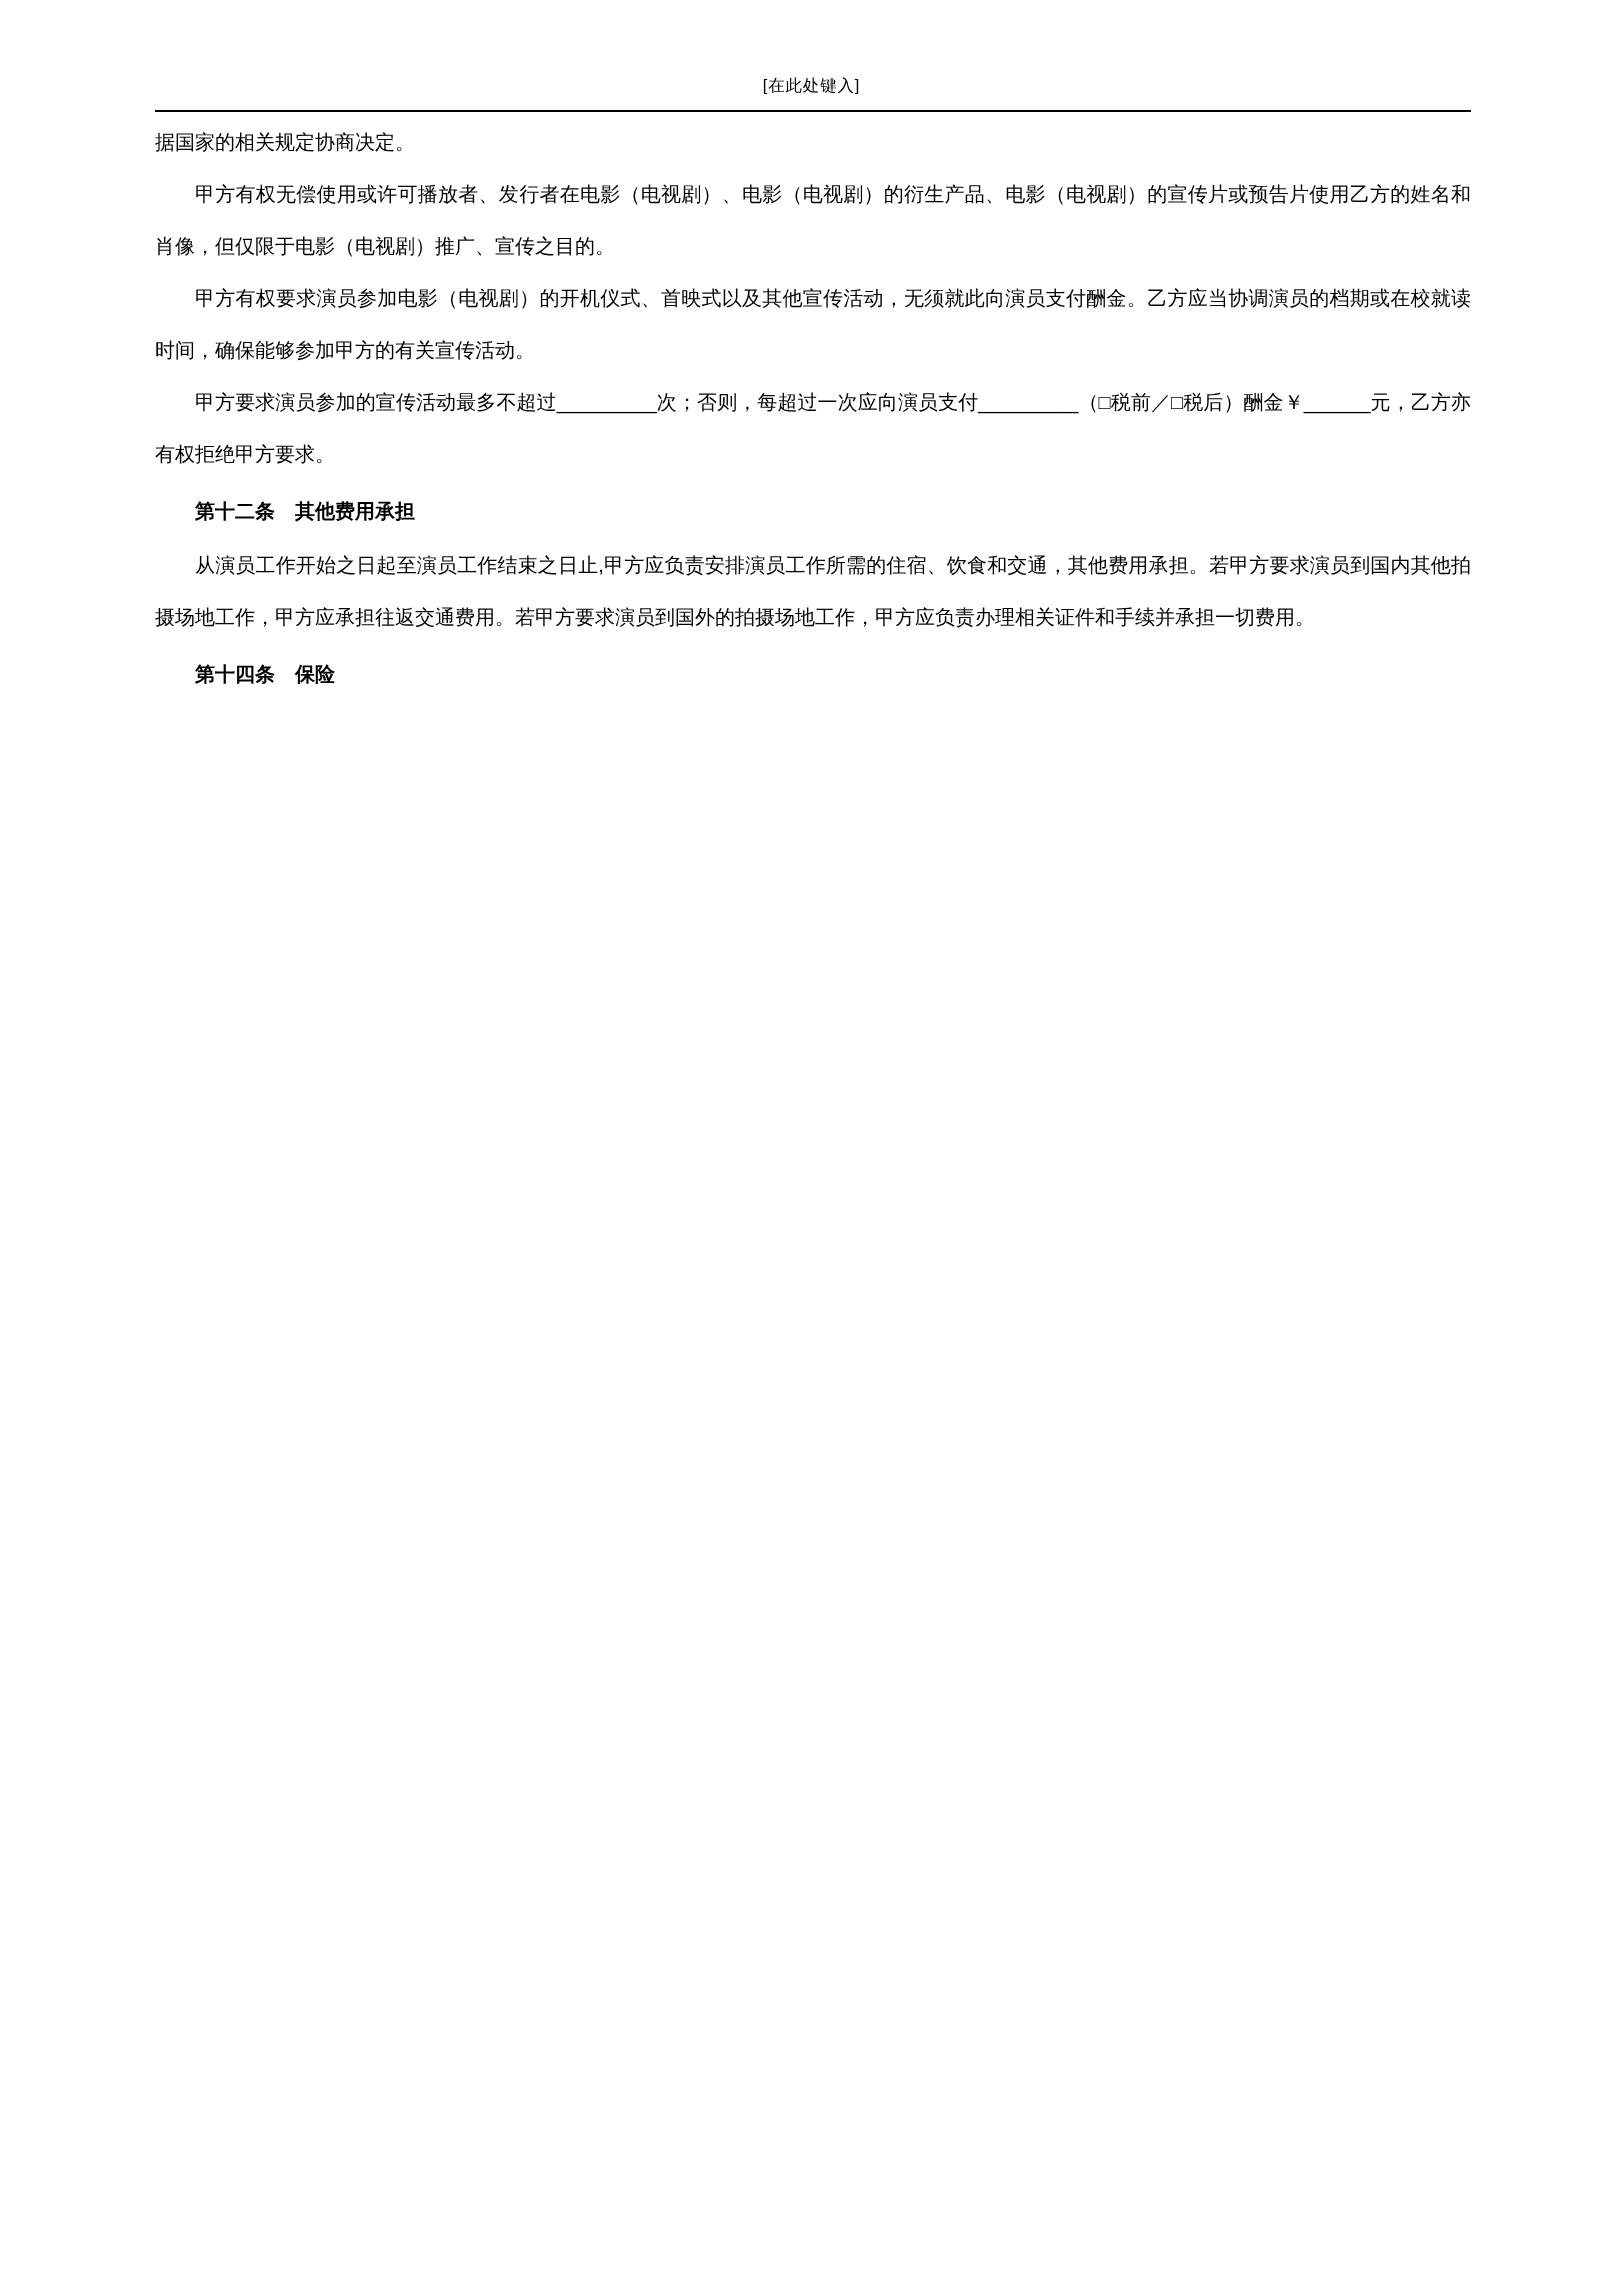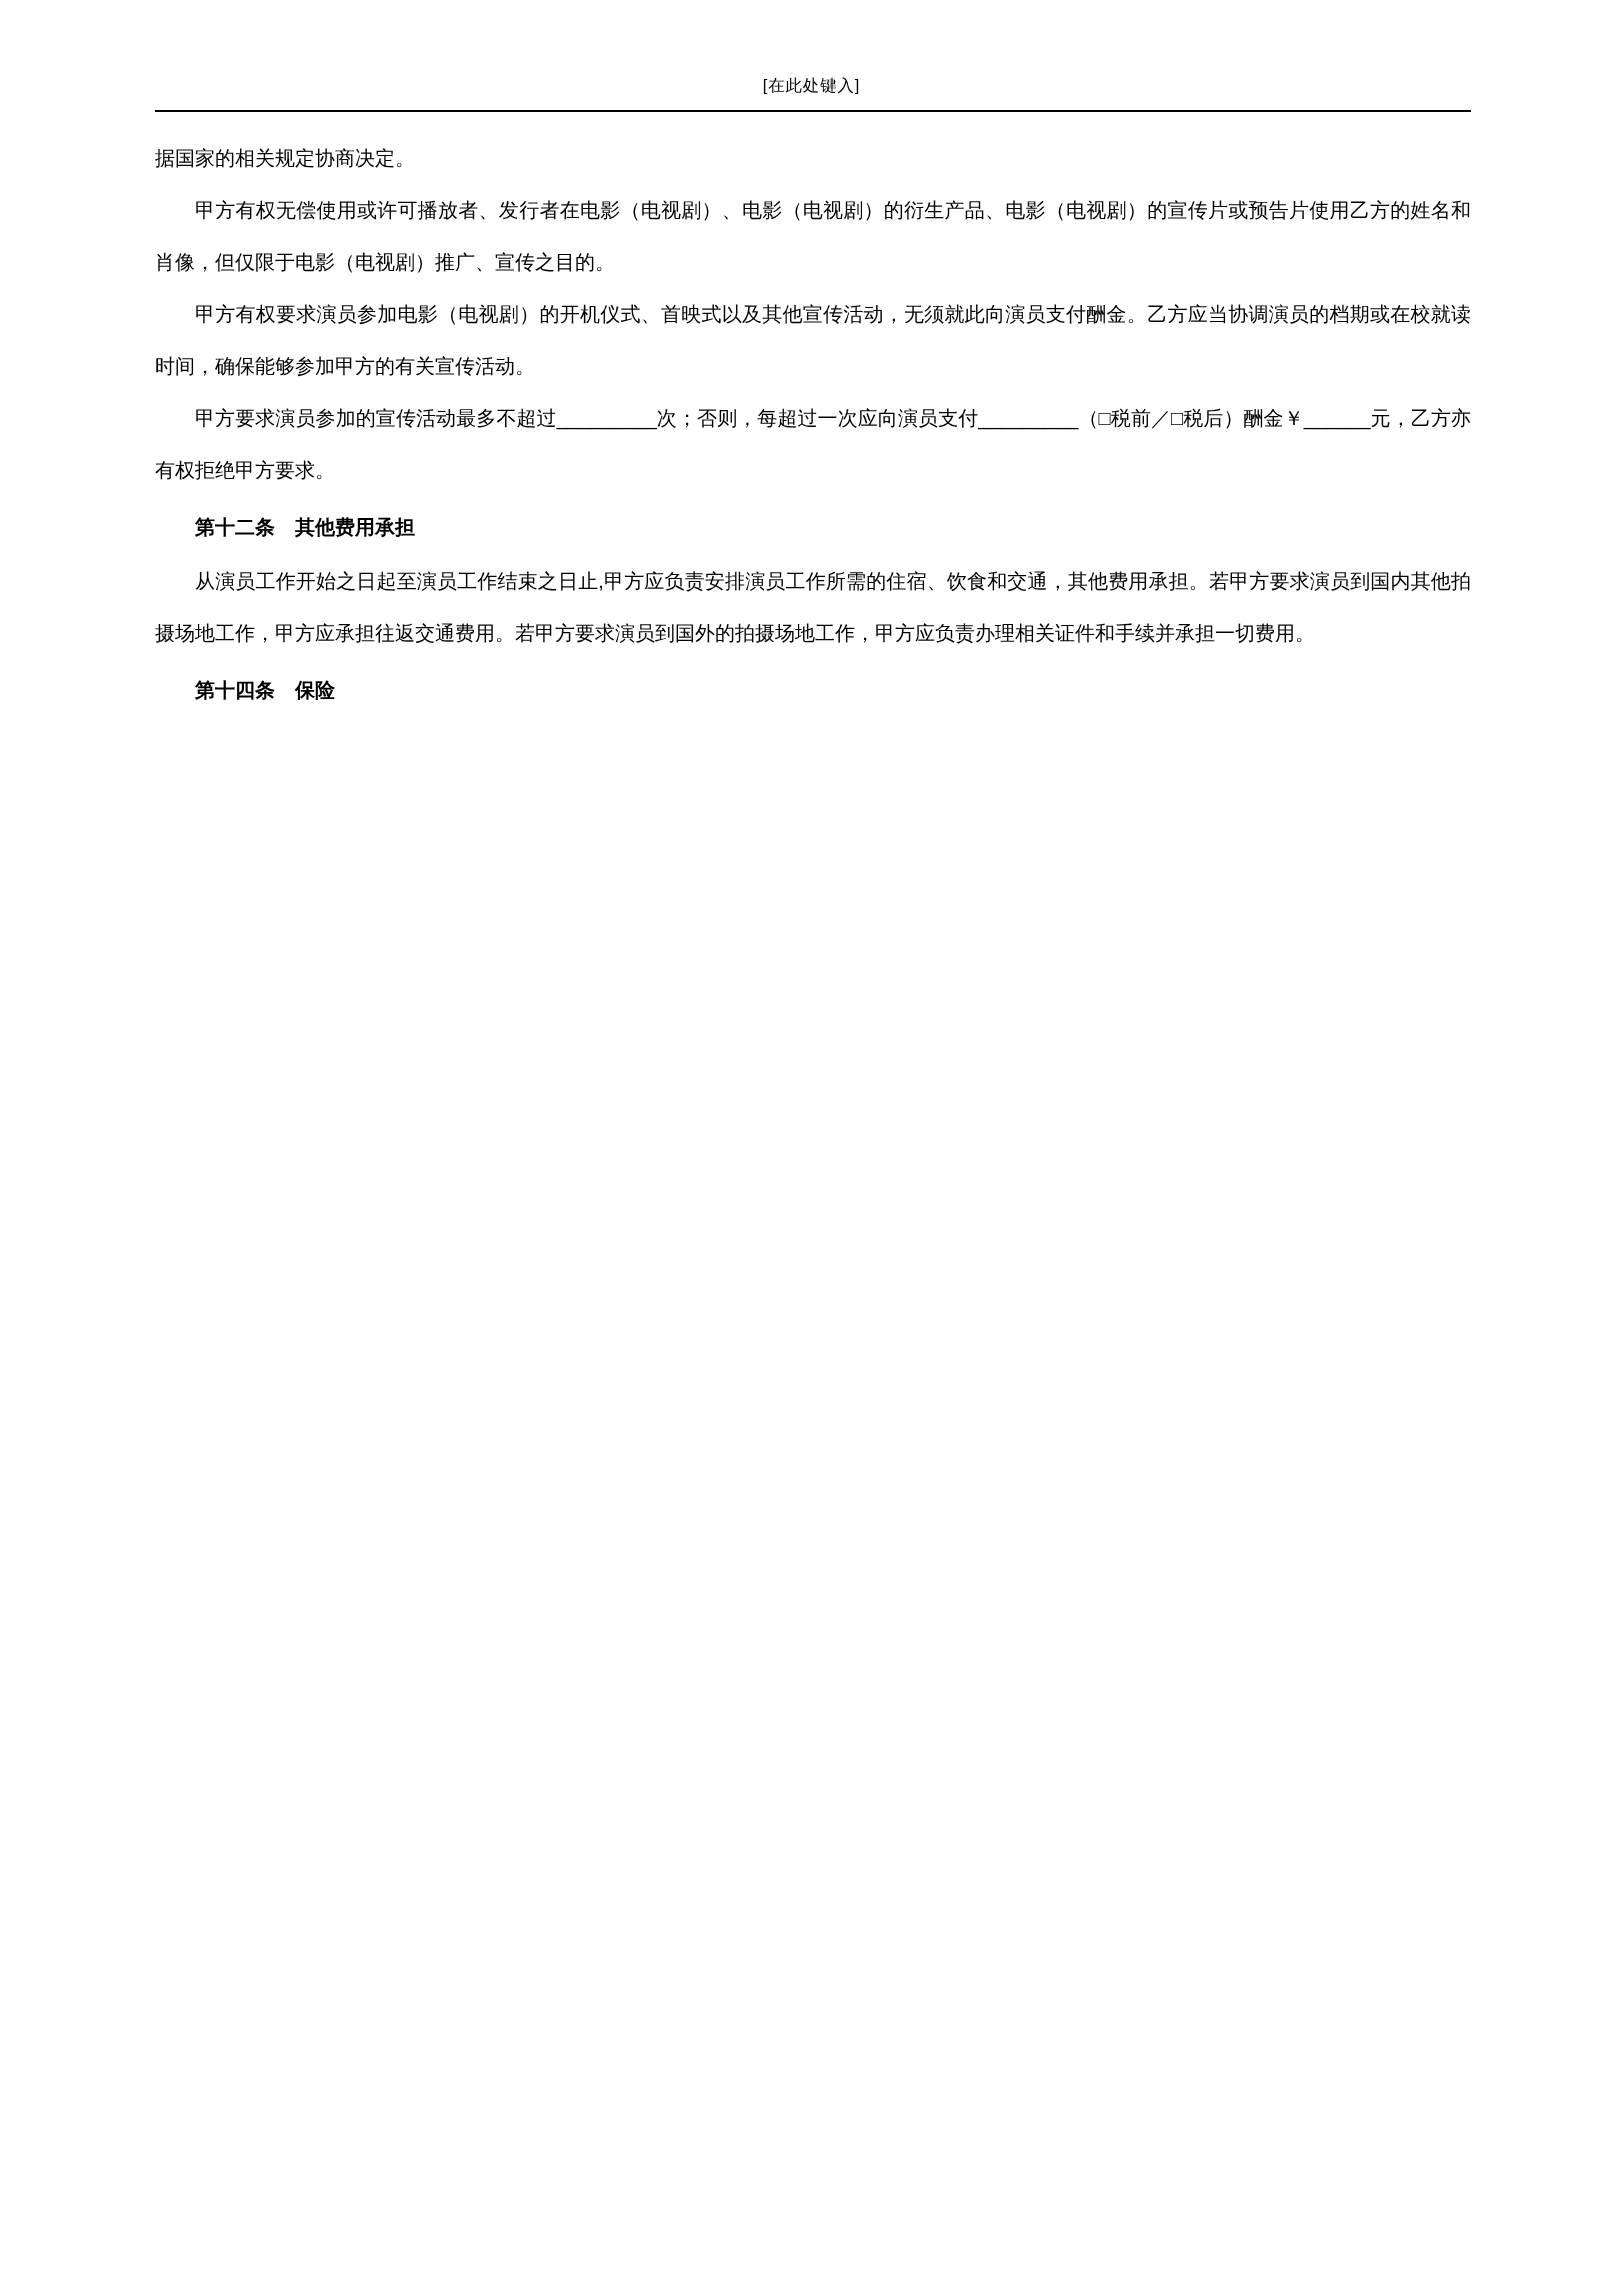--- a/index.html
+++ b/index.html
@@ -25,21 +25,21 @@
   }
   .header-rule {
     position: absolute;
     top: 110px;
     left: 155px;
     width: 1316px;
     border-top: 2.7px solid #000000;
   }
   .doc-body {
     position: absolute;
-    top: 132px;
+    top: 116px;
     left: 155px;
     width: 1316px;
     font-size: 20px;
     line-height: 52px;
     text-align: justify;
   }
   .doc-body p { margin: 0; }
   .para { text-indent: 40px; }
   .para-noindent { text-indent: 0; }
   .clause-heading {

